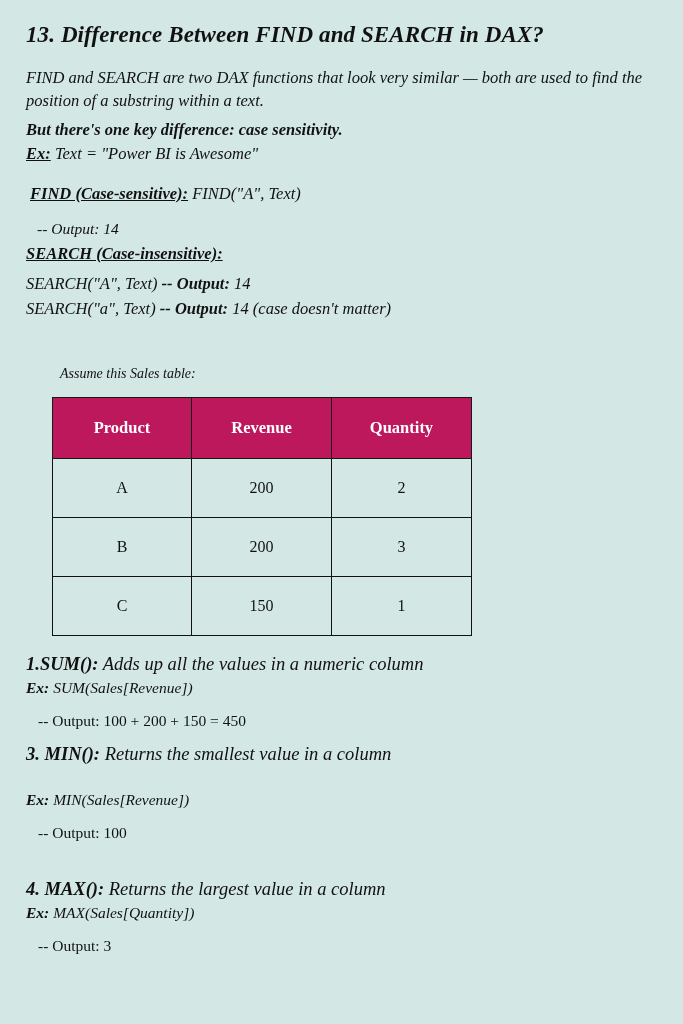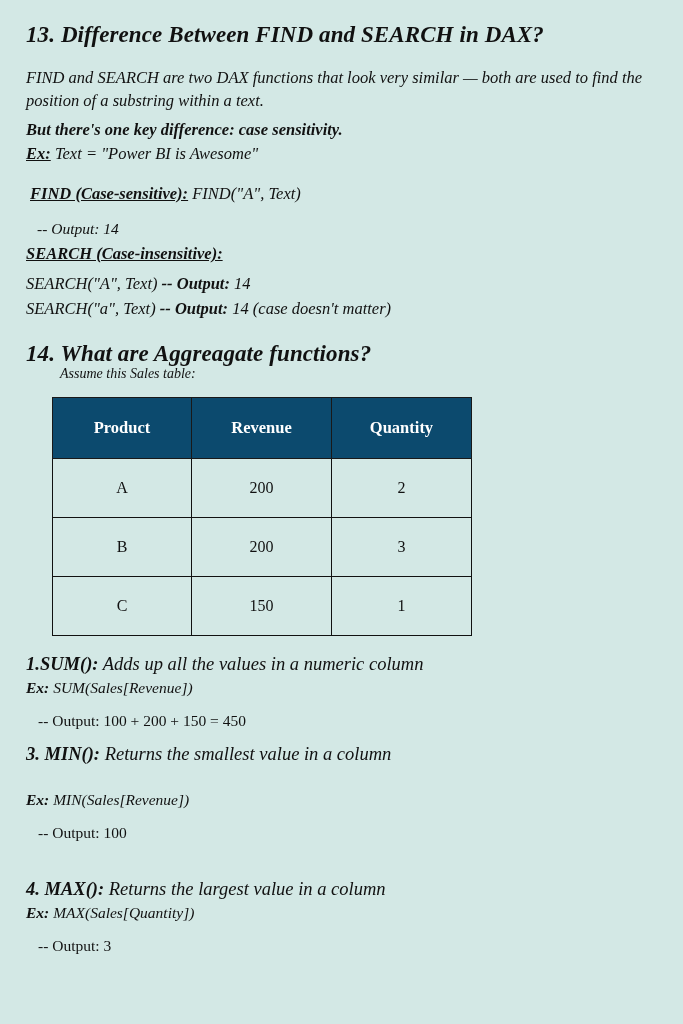--- a/index.html
+++ b/index.html
@@ -90,21 +90,21 @@
     width: 410px;
     border-collapse: collapse;
     table-layout: fixed;
   }
   #sales-table th, #sales-table td {
     border: 1.6px solid #111111;
     text-align: center;
     vertical-align: middle;
   }
   #sales-table th {
-    background: #0c4a6e;
+    background: #be185d;
     color: #ffffff;
     font-weight: bold;
     font-size: 16.5px;
     height: 58px;
     border-color: #191919;
   }
   #sales-table th:nth-child(1) { width: 136px; }
   #sales-table th:nth-child(2) { width: 137px; }
   #sales-table th:nth-child(3) { width: 137px; }
   #sales-table th + th { border-left: 1.6px solid #d3e8e5; }
@@ -163,21 +163,20 @@
   </div>
 
   <div class="abs body-italic" id="search-1">
     <span>SEARCH("A", Text) </span><span class="b">-- Output:</span><span> 14</span>
   </div>
 
   <div class="abs body-italic" id="search-2">
     <span>SEARCH("a", Text) </span><span class="b">-- Output:</span><span> 14 (case doesn't matter)</span>
   </div>
 
-  <div class="abs q-heading" id="title-14">14. What are Aggreagate functions?</div>
 
   <div class="abs sub-heading" id="assume">Assume this Sales table:</div>
 
   <table class="abs" id="sales-table">
     <thead>
       <tr>
         <th>Product</th>
         <th>Revenue</th>
         <th>Quantity</th>
       </tr>

